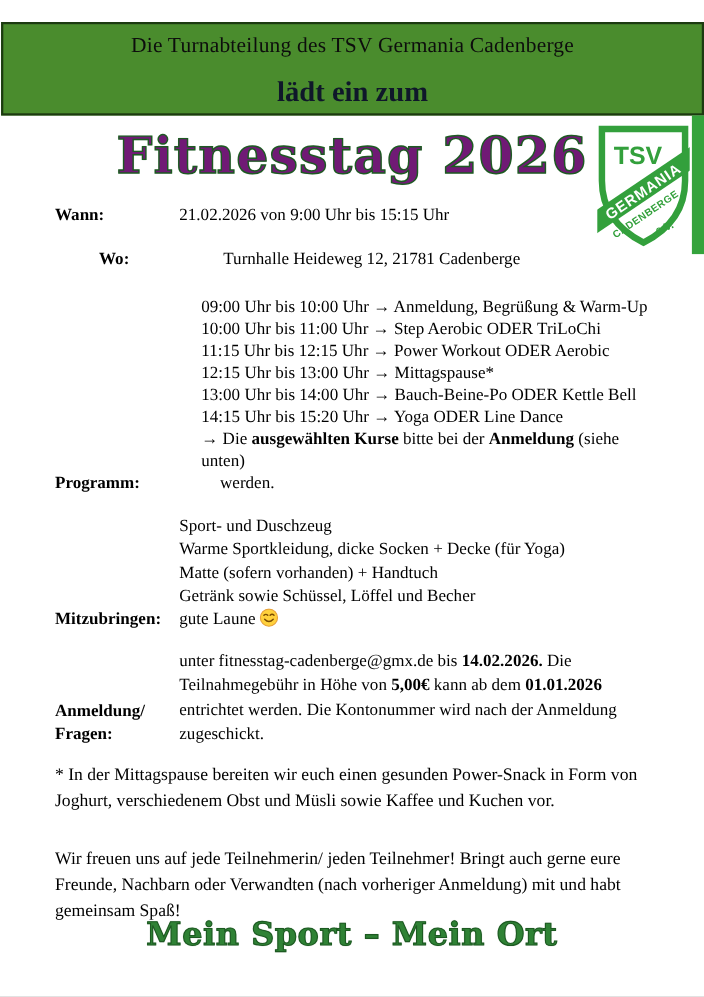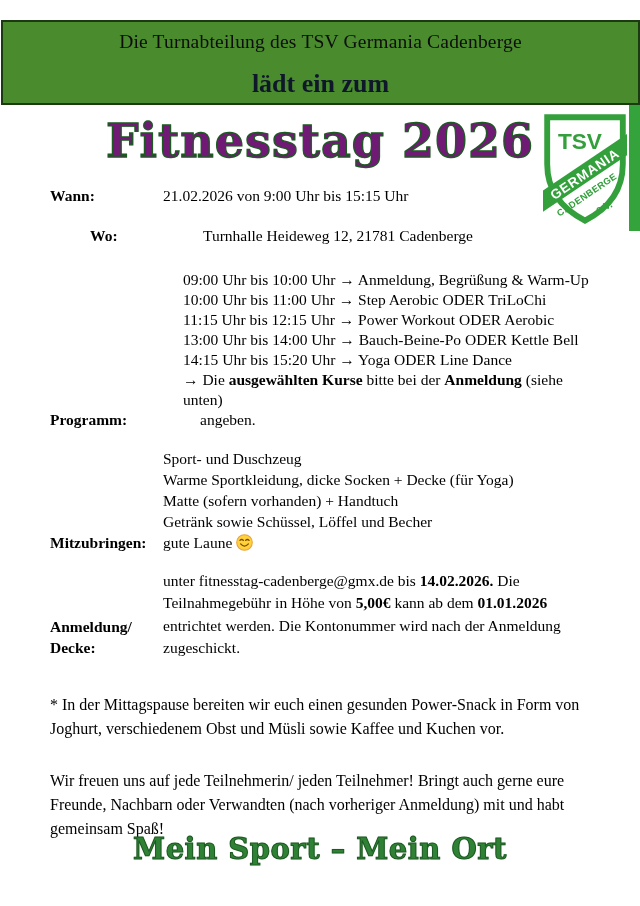--- a/index.html
+++ b/index.html
@@ -128,24 +128,25 @@
       <div class="label">Wo:</div>
       <div class="value">Turnhalle Heideweg 12, 21781 Cadenberge</div>
     </section>
 
     <section class="row row-programm">
       <div class="label">Programm:</div>
       <div class="value">
         <div>09:00 Uhr bis 10:00 Uhr → Anmeldung, Begrüßung &amp; Warm-Up</div>
         <div>10:00 Uhr bis 11:00 Uhr → Step Aerobic ODER TriLoChi</div>
         <div>11:15 Uhr bis 12:15 Uhr → Power Workout ODER Aerobic</div>
+        <div>12:15 Uhr bis 13:00 Uhr → Mittagspause*</div>
         <div>13:00 Uhr bis 14:00 Uhr → Bauch-Beine-Po ODER Kettle Bell</div>
         <div>14:15 Uhr bis 15:20 Uhr → Yoga ODER Line Dance</div>
         <div class="prog-note"><span class="seg-b">→ </span><span>Die </span><span class="seg-b">ausgewählten Kurse</span><span> bitte bei der </span><span class="seg-b">Anmeldung</span><span> (siehe unten)</span></div>
-        <div class="prog-note-cont">angeben.</div>
+        <div class="prog-note-cont">werden.</div>
       </div>
     </section>
 
     <section class="row row-mitzubringen">
       <div class="label">Mitzubringen:</div>
       <div class="value">
         <div>Sport- und Duschzeug</div>
         <div>Warme Sportkleidung, dicke Socken + Decke (für Yoga)</div>
         <div>Matte (sofern vorhanden) + Handtuch</div>
         <div>Getränk sowie Schüssel, Löffel und Becher</div>
@@ -156,21 +157,21 @@
             <path d="M13.5 9 Q16 6.5 18.5 9" fill="none" stroke="#7a4b00" stroke-width="1.8" stroke-linecap="round"></path>
             <path d="M6.5 14 Q12 20 17.5 14" fill="none" stroke="#7a4b00" stroke-width="1.8" stroke-linecap="round"></path>
           </svg>
         </div>
       </div>
     </section>
 
     <section class="row row-anmeldung">
       <div class="label">
         <div>Anmeldung/</div>
-        <div class="label2">Decke:</div>
+        <div class="label2">Fragen:</div>
       </div>
       <div class="value"><span>unter fitnesstag-cadenberge@gmx.de bis </span><span class="seg-b">14.02.2026.</span><span> Die Teilnahmegebühr in Höhe von </span><span class="seg-b">5,00€</span><span> kann ab dem </span><span class="seg-b">01.01.2026</span><span> entrichtet werden. Die Kontonummer wird nach der Anmeldung zugeschickt.</span></div>
     </section>
 
   </main>
 
   <p class="footnote">* In der Mittagspause bereiten wir euch einen gesunden Power-Snack in Form von Joghurt, verschiedenem Obst und Müsli sowie Kaffee und Kuchen vor.</p>
 
   <p class="closing">Wir freuen uns auf jede Teilnehmerin/ jeden Teilnehmer! Bringt auch gerne eure Freunde, Nachbarn oder Verwandten (nach vorheriger Anmeldung) mit und habt gemeinsam Spaß!</p>
 

